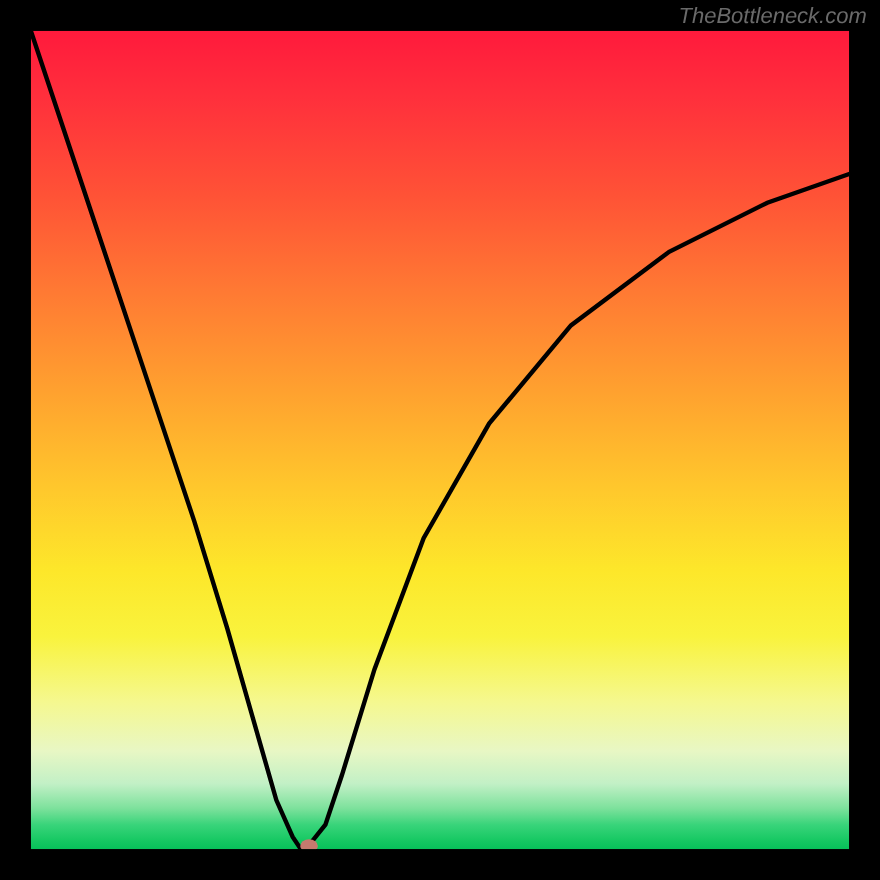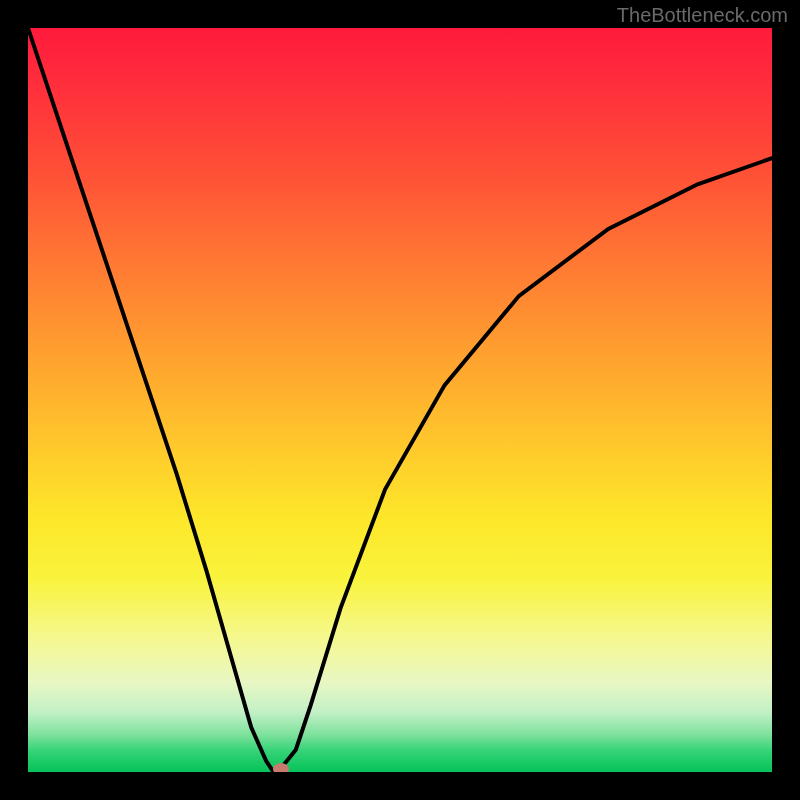--- a/index.html
+++ b/index.html
@@ -12,20 +12,21 @@
     font-family: Arial, Helvetica, sans-serif;
   }
   .watermark {
     position: absolute;
     top: 4px;
     right: 12px;
     color: #6a6a6a;
     font-size: 20px;
     font-weight: 500;
     z-index: 10;
+    font-style: italic;
   }
   .plot-area {
     position: absolute;
     left: 28px;
     top: 28px;
     width: 744px;
     height: 744px;
     overflow: hidden;
   }
   .gradient-bg {

